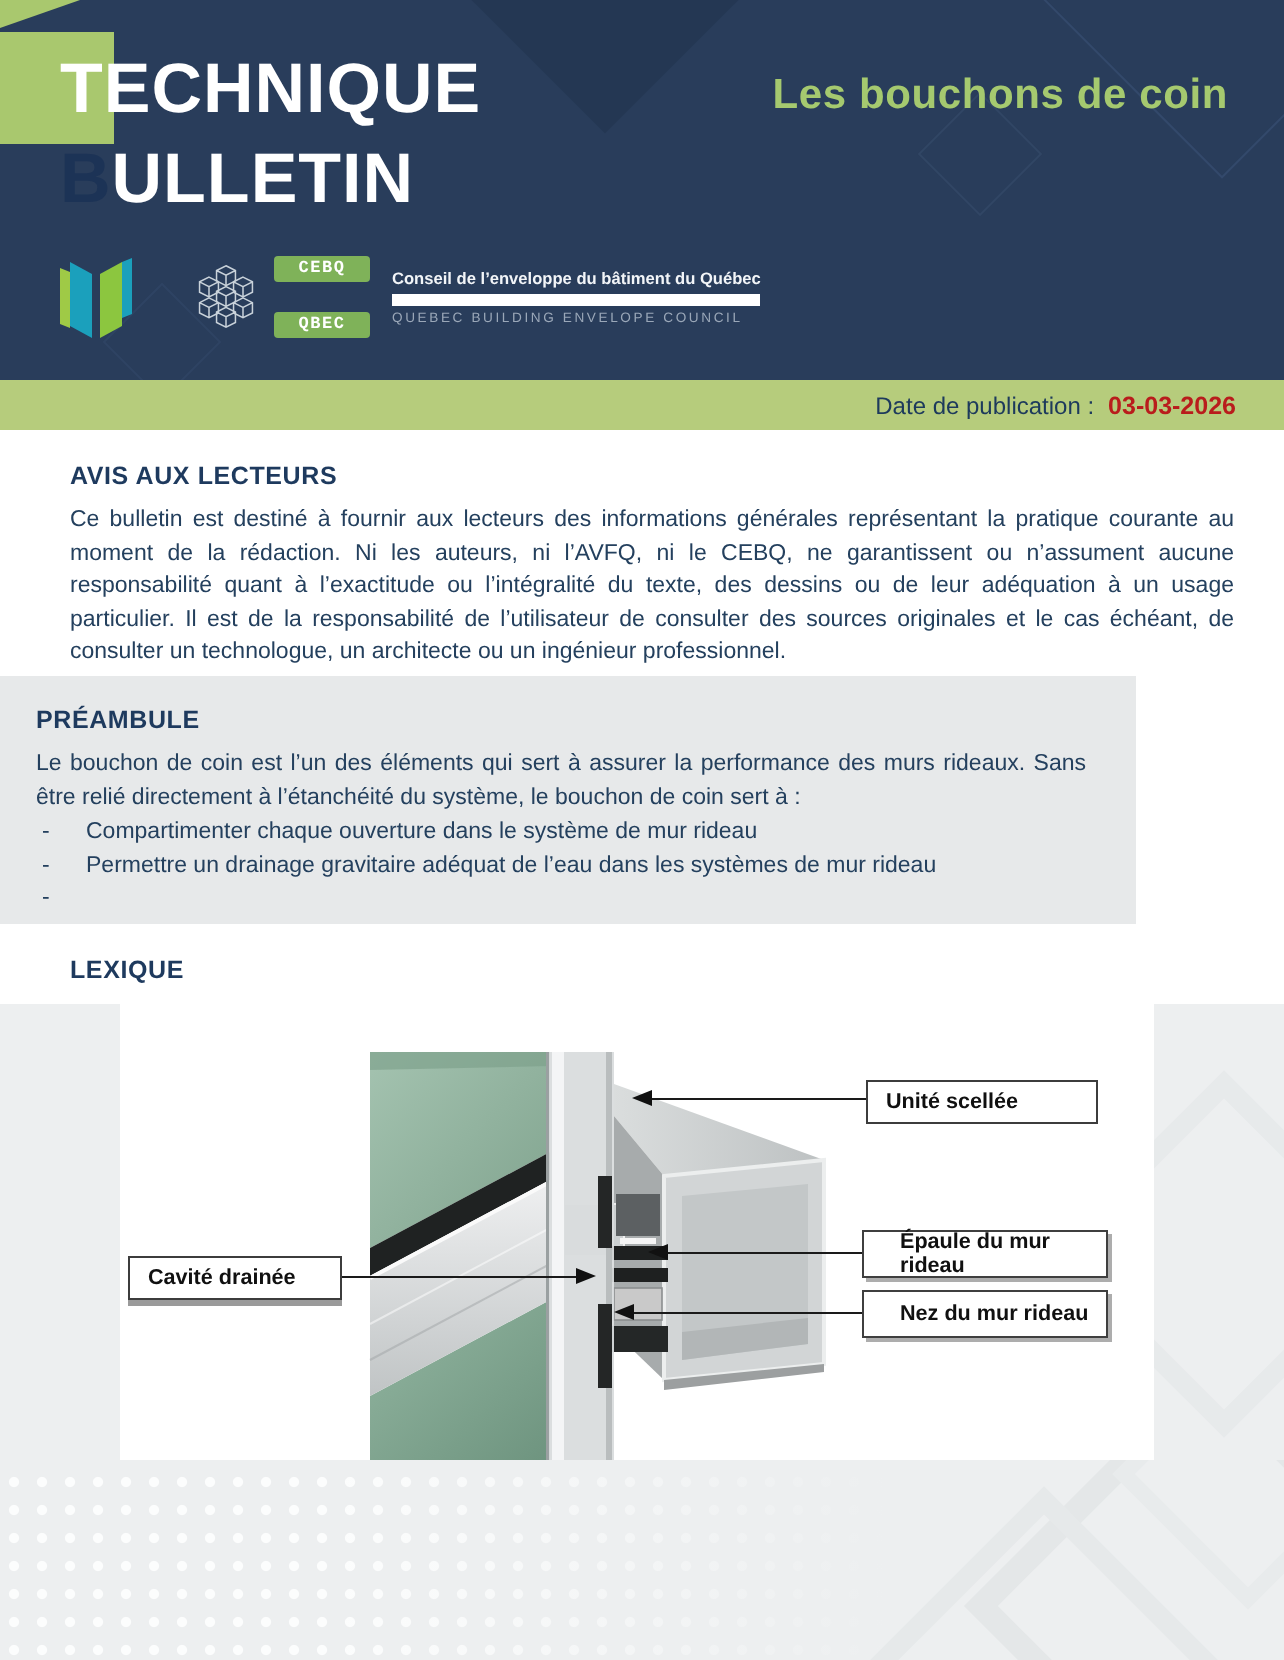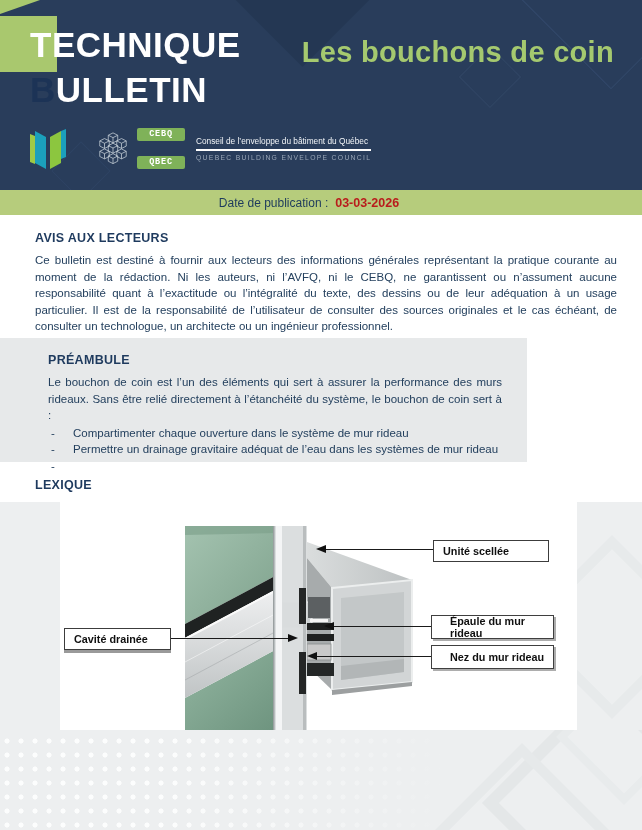--- a/index.html
+++ b/index.html
@@ -12,46 +12,46 @@
   .d1{left:255px;top:-48px;width:95px;height:95px;background:#243753;}
   .d2{left:545px;top:-70px;width:130px;height:130px;border:1px solid #33496b;}
   .d3{left:468px;top:55px;width:42px;height:42px;border:1px solid #314665;}
   .d4{left:60px;top:150px;width:40px;height:40px;border:1px solid #2e4363;}
   .corner-tri{position:absolute;left:0;top:0;width:0;height:0;
       border-top:14px solid #a9c86e;border-right:40px solid transparent;}
   .green-square{position:absolute;left:0;top:16px;width:57px;height:56px;background:#a9c86e;}
   .masthead{position:absolute;left:30px;top:22px;font-weight:800;font-size:35px;line-height:45px;
       letter-spacing:.5px;color:#ffffff;}
   .masthead .b-initial{color:#1c3356;}
-  .subject-title{position:absolute;right:28px;top:36px;font-weight:700;font-size:29px;color:#a5c96f;letter-spacing:.3px;}
+  .subject-title{position:absolute;right:28px;top:36px;font-weight:700;font-size:21px;color:#a5c96f;letter-spacing:.3px;}
 
   .logos{position:absolute;left:30px;top:127px;display:flex;align-items:center;gap:30px;}
   .avfq{display:flex;align-items:center;gap:8px;}
   .avfq-text .name{font-size:13.5px;font-weight:800;color:#ffffff;letter-spacing:.6px;}
   .avfq-text .sub{font-size:6.8px;line-height:8.5px;color:#dfe5ea;margin-top:2px;}
   .cebq{display:flex;align-items:center;gap:7px;}
   .cebq-badges{display:flex;flex-direction:column;gap:15px;font-family:Liberation Mono, monospace;}
   .badge{width:48px;height:13px;background:#7fb259;border-radius:2px;color:#ffffff;
       font-size:8.5px;font-weight:700;letter-spacing:.8px;display:flex;align-items:center;justify-content:center;}
   .cebq-text{margin-left:4px;}
-  .cebq-line1{font-size:8.3px;font-weight:400;color:#f2f5f8;padding-bottom:3px;border-bottom:2px solid #ffffff;}
+  .cebq-line1{font-size:8.3px;font-weight:700;color:#f2f5f8;padding-bottom:3px;border-bottom:6px solid #ffffff;}
   .cebq-line2{font-size:6.8px;color:#9aa7b8;letter-spacing:1.3px;margin-top:3px;}
 
   
   .datebar{position:absolute;left:0;top:190px;width:642px;height:25px;background:#b6cc7c;
-      display:flex;align-items:center;justify-content:center;padding-right:24px;box-sizing:border-box;}
+      display:flex;align-items:center;justify-content:flex-end;padding-right:24px;box-sizing:border-box;}
   .datebar .lbl{font-size:12px;color:#1d3a5c;font-weight:500;margin-right:7px;}
   .datebar .val{font-size:12.5px;color:#b91c1c;font-weight:700;}
 
   
   .sec-heading{font-size:12.5px;font-weight:800;color:#1e3a5e;letter-spacing:.3px;margin:0 0 7px 0;}
   .body-text{font-size:11.5px;line-height:16.5px;color:#24405e;text-align:justify;margin:0;}
   .avis{position:absolute;left:35px;top:231px;width:582px;}
-  .preambule-box{position:absolute;left:0;top:338px;width:527px;height:124px;background:#e7e9ea;box-sizing:border-box;
-      padding:15px 25px 0 48px;}
+  .preambule-box{position:absolute;left:0;top:338px;width:568px;height:124px;background:#e7e9ea;box-sizing:border-box;
+      padding:15px 25px 0 18px;}
   .bullets{margin-top:1px;}
   .bullet-row{display:flex;font-size:11.5px;line-height:16.5px;color:#24405e;}
   .bullet-row .dash{width:22px;flex:none;padding-left:3px;}
   .lexique-h{position:absolute;left:35px;top:478px;}
 
   
   .gray-zone{position:absolute;left:0;top:502px;width:642px;height:328px;background:#edeff0;}
   .diagram-panel{position:absolute;left:60px;top:0;width:517px;height:228px;background:#ffffff;}
   .label-box{position:absolute;background:#ffffff;border:1.3px solid #3c3c3c;box-sizing:border-box;
       display:flex;align-items:center;padding-left:9px;font-size:10.8px;font-weight:700;color:#101010;z-index:5;}

